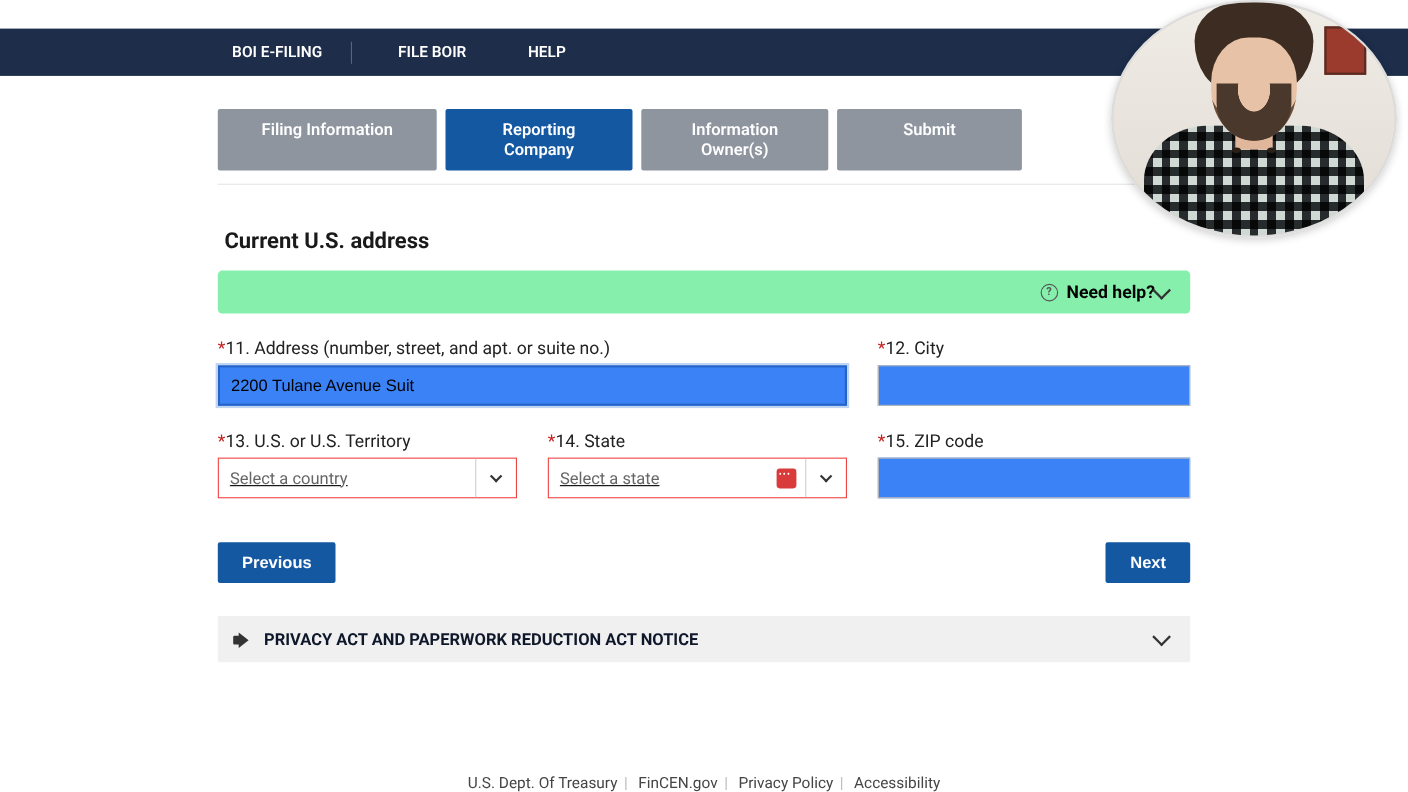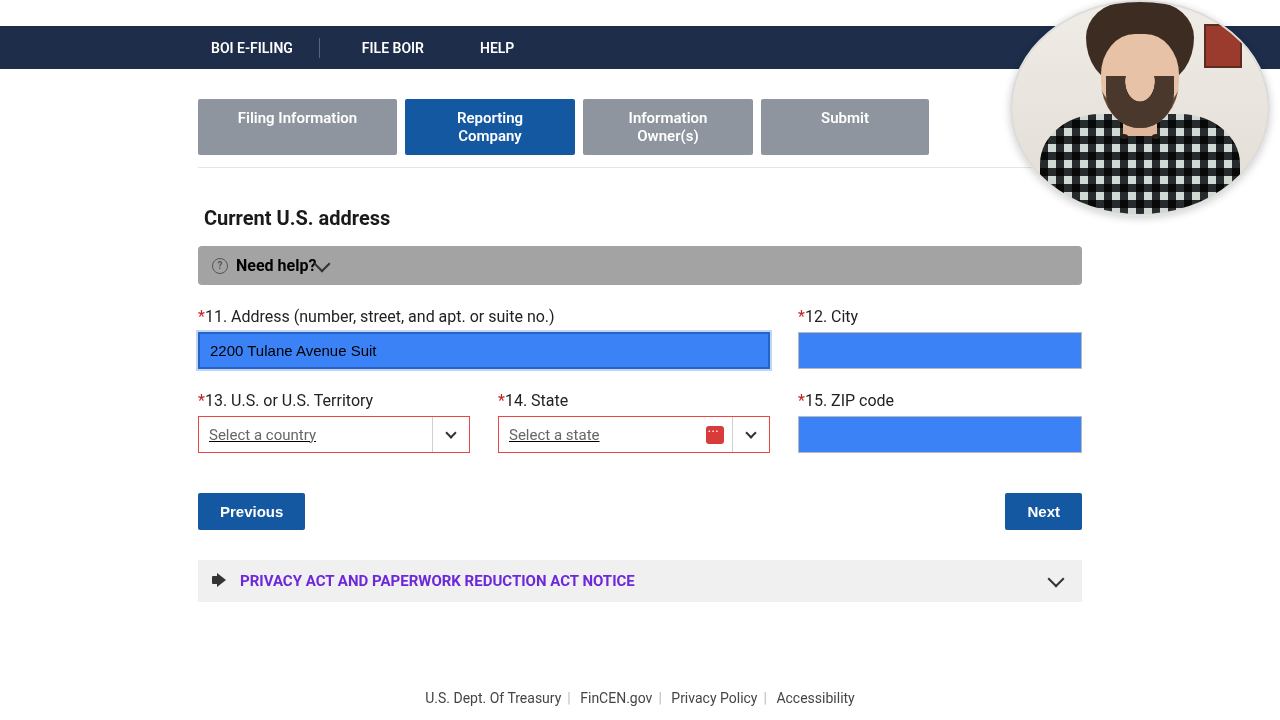--- a/index.html
+++ b/index.html
@@ -10,21 +10,21 @@
   .nav-item { padding: 0 0; }
   .nav-divider { width: 1px; height: 20px; background: #5a657b; margin: 0 26px; }
   .nav-spacer { width: 40px; }
   .content { max-width: 884px; margin: 0 auto; padding-top: 30px; }
   .tabs { display: flex; gap: 8px; padding-bottom: 12px; border-bottom: 1px solid #e5e5e5; }
   .tab { flex: 0 0 auto; padding: 10px 24px; background: #8e959f; color: #fff; font-weight: 600; font-size: 15px; border-radius: 2px; cursor: pointer; text-align: center; }
   .tab.small  { width: 199px; }
   .tab.med    { width: 170px; }
   .tab.active { background: #1558a2; }
   .section-title { font-size: 20px; font-weight: 700; color: #1a1a1a; margin-top: 38px; margin-bottom: 16px; padding-left: 6px; }
-  .help-bar { display: flex; align-items: center; justify-content: flex-start; background: #a3a3a3; padding: 10px 14px; border-radius: 4px; cursor: pointer; }
+  .help-bar { display: flex; align-items: center; justify-content: flex-end; background: #86efac; padding: 10px 14px; border-radius: 4px; cursor: pointer; }
   .help-left { display: flex; align-items: center; gap: 8px; }
   .help-icon { width: 16px; height: 16px; border: 1.5px solid #555; border-radius: 50%; position: relative; }
   .help-icon::after { content: "?"; position: absolute; left: 50%; top: 50%; transform: translate(-50%, -55%); font-size: 10px; font-weight: 700; color: #555; }
   .chev { width: 12px; height: 12px; border-right: 2.5px solid #333; border-bottom: 2.5px solid #333; transform: rotate(45deg); margin-right: 6px; margin-top: -4px; }
   .form-grid { margin-top: 22px; }
   .row { display: flex; gap: 28px; margin-bottom: 22px; }
   .field { display: flex; flex-direction: column; }
   .label { font-size: 16px; margin-bottom: 6px; color: #222; }
   .req { color: #c82020; }
   .input { height: 37px; border: 1px solid #b9b9b9; padding: 0 10px; font-size: 15px; background: #3b82f6; }
@@ -32,25 +32,25 @@
   .select { position: relative; display: flex; align-items: center; height: 37px; border: 1px solid #ef4444; background: #fff; cursor: pointer; text-decoration: underline; }
   .select .placeholder { flex: 1; padding: 0 10px; color: #666; font-size: 15px; }
   .select .divider { width: 1px; height: 100%; background: #d0d0d0; }
   .select .arrow-box { width: 36px; display: flex; align-items: center; justify-content: center; }
   .select .arrow-box .chev { width: 8px; height: 8px; border-width: 2px; margin: -4px 0 0 0; }
   .pwbadge { width: 18px; height: 18px; background: #d93b3b; border-radius: 3px; position: relative; margin-right: 8px; }
   .pwbadge::after { content: "•••"; color: #fff; font-size: 8px; position: absolute; left: 2px; top: 1px; letter-spacing: 1px; }
   .actions { display: flex; justify-content: space-between; margin-top: 40px; }
   .btn { background: #1558a2; color: #fff; font-weight: 600; font-size: 15px; border: none; padding: 10px 22px; border-radius: 2px; cursor: pointer; }
   .notice-bar { margin-top: 30px; display: flex; align-items: center; justify-content: space-between; background: #f0f0f0; padding: 12px 14px; }
-  .notice-left { display: flex; align-items: flex-start; gap: 12px; font-weight: 700; font-size: 15px; color: #6d28d9; }
+  .notice-left { display: flex; align-items: flex-end; gap: 12px; font-weight: 700; font-size: 15px; color: #0f172a; }
   .megaphone { width: 16px; height: 16px; position: relative; }
   .megaphone::before { content: ""; position: absolute; left: 0; top: 4px; width: 6px; height: 8px; background: #333; border-radius: 1px; }
   .megaphone::after { content: ""; position: absolute; left: 5px; top: 1px; width: 0; height: 0; border-top: 7px solid transparent; border-bottom: 7px solid transparent; border-left: 9px solid #333; }
-  .footer { position: absolute; bottom: 0; left: 0; right: 0; text-align: center; color: #454545; font-size: 14px; padding-bottom: 14px; }
+  .footer { position: absolute; bottom: 0; left: 0; right: 0; text-align: center; color: #454545; font-size: 14px; padding-bottom: 0; }
   .footer span.sep { margin: 0 6px; color: #bbb; }
   .footer a { color: #454545; text-decoration: none; }
   .webcam { position: absolute; top: 0; right: 10px; width: 260px; height: 216px; border-radius: 50%; border: 2px solid #ddd; overflow: hidden; background: radial-gradient(circle at 50% 35%, #e7e3df 0 38%, #d6d1cb 38% 60%, #c9c4bc 60% 100%); box-shadow: 0 2px 8px rgba(0,0,0,.2); }
   .webcam .wall { position: absolute; inset: 0; background: linear-gradient(#f0ece6, #e1dcd4); }
   .webcam .pic { position: absolute; top: 22px; right: 26px; width: 38px; height: 44px; background: #9a3b2e; border: 2px solid #5a2c22; }
   .webcam .person { position: absolute; left: 50%; bottom: 0; transform: translateX(-50%); width: 200px; height: 150px; }
   .webcam .shirt { position: absolute; bottom: -10px; left: 50%; transform: translateX(-50%); width: 200px; height: 110px; border-radius: 60px 60px 0 0 / 50px 50px 0 0; background: repeating-linear-gradient(0deg,#2b2f31 0 8px,#e6ebe8 8px 16px), repeating-linear-gradient(90deg,#2b2f31 0 8px,#e6ebe8 8px 16px); background-blend-mode: multiply; }
   .webcam .neck { position: absolute; bottom: 78px; left: 50%; transform: translateX(-50%); width: 34px; height: 20px; background: #e0b79b; }
   .webcam .head { position: absolute; bottom: 86px; left: 50%; transform: translateX(-50%); width: 78px; height: 94px; background: #e7c2a6; border-radius: 40px 40px 46px 46px / 48px 48px 56px 56px; box-shadow: inset 0 -18px 0 -6px #6b4f3a; }
   .webcam .beard { position: absolute; bottom: 86px; left: 50%; transform: translateX(-50%); width: 68px; height: 52px; border-radius: 0 0 40px 40px; background: radial-gradient(ellipse at 50% 10%, transparent 0 30%, #4a382d 31% 100%); }

